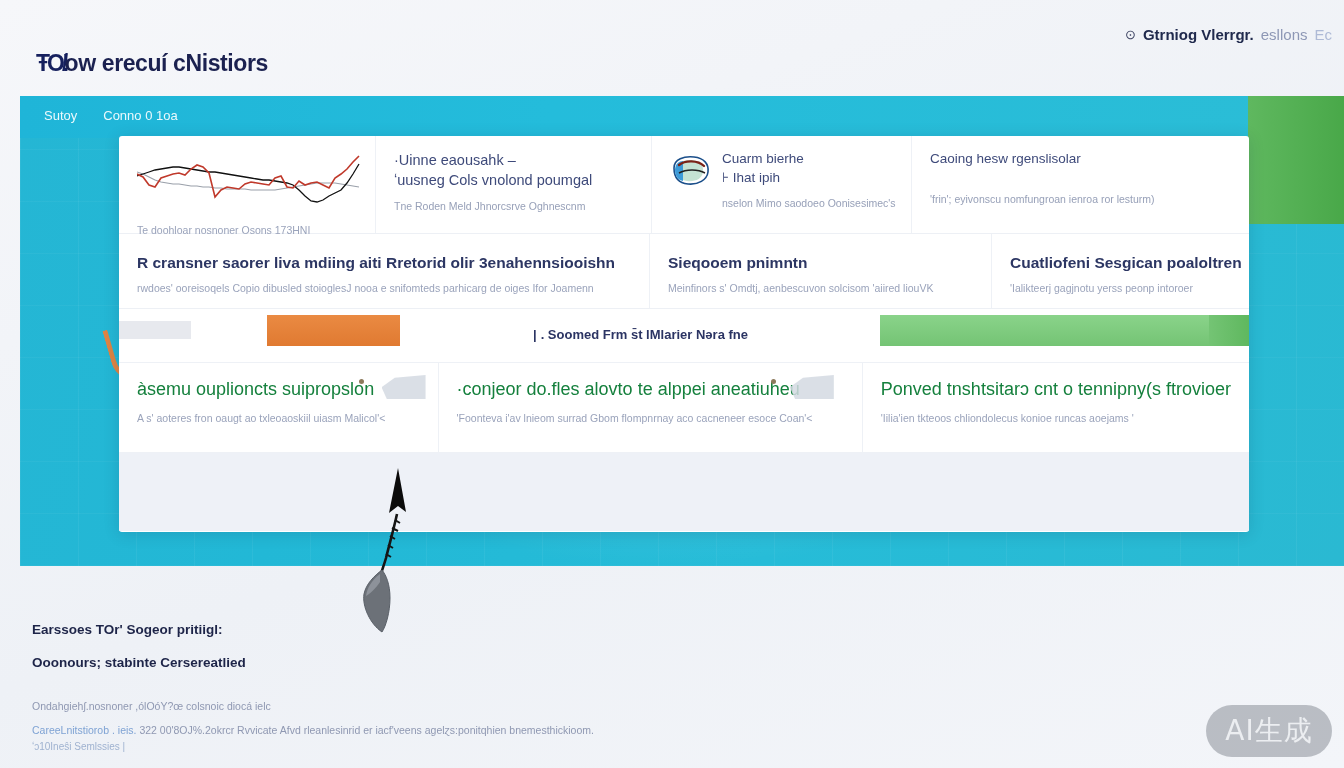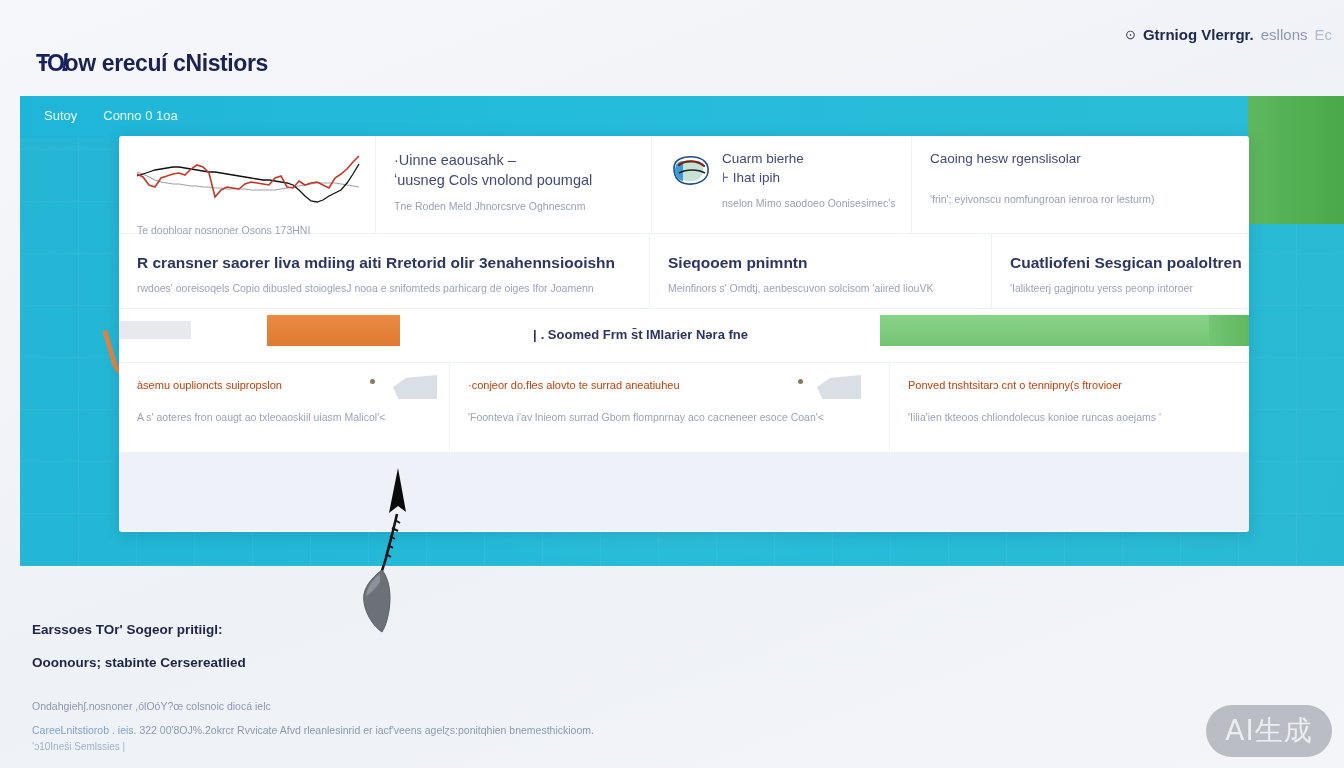--- a/index.html
+++ b/index.html
@@ -99,22 +99,22 @@
   .bar-green-tail { position:absolute; left: 1090px; top:6px; width: 40px; height:31px;
     background: linear-gradient(90deg,#74c474,#5fb85f); }
   .band-label { position: absolute; left: 414px; top: 18px;
     font-size: 13px; font-weight: 600; color: #2b3463;
     filter: blur(0.4px); white-space: nowrap; }
   .band-label .bullet { font-weight: 900; margin-right: 4px; }
 
   
   .r4 { height: 90px; border-bottom: 1px solid #eef1f6; }
   .r4 .cell { padding-top: 16px; }
-  .h4 { font-size: 11px; color: #c2410c; filter: blur(0.55px); white-space: nowrap; }
-  .s4 { font-size: 10.5px; color: #9aa3bb; margin-top: 20px;
+  .h4 { font-size: 18px; color: #15803d; filter: blur(0.55px); white-space: nowrap; }
+  .s4 { font-size: 10.5px; color: #9aa3bb; margin-top: 12px;
     filter: blur(0.6px); white-space: nowrap; }
   .ghost { position:absolute; right: 12px; top: 10px; width: 44px; height: 26px;
     background: #d4d9e2; clip-path: polygon(0 55%, 30% 18%, 100% 8%, 100% 100%, 12% 100%);
     opacity:.85; }
   .dot { position:absolute; width: 5px; height: 5px; border-radius: 50%; }
 
   
   .r5 { height: 78px; background: #eef1f7; }
 
   
@@ -243,21 +243,21 @@
     </div>
 
     <div class="row r4">
       <div class="cell" style="width:330px;">
         <div class="h4">àsemu ouplioncts suipropslon</div>
         <div class="s4">A s' aoteres fron oaugt ao txleoaoskiil  uiasm Malicol'&lt;</div>
         <div class="ghost"></div>
         <div class="dot" style="right:74px; top:16px; background:#8d7a5c;"></div>
       </div>
       <div class="cell" style="width:440px;">
-        <div class="h4">·conjeor do.fles alovto  te  surrad aneatiuheu</div>
+        <div class="h4">·conjeor do.fles alovto  te  alppei aneatiuheu</div>
         <div class="s4">'Foonteva i'av lnieom surrad Gbom flompnrnay aco cacneneer esoce Coan'&lt;</div>
         <div class="ghost" style="right:28px;"></div>
         <div class="dot" style="right:86px; top:16px; background:#8d7a5c;"></div>
       </div>
       <div class="cell" style="flex:1;">
         <div class="h4">Ponved  tnshtsitarɔ cnt o tennipny(s ftrovioer</div>
         <div class="s4">'Iilia'ien tkteoos chliondolecus konioe runcas aoejams '</div>
       </div>
     </div>
 

